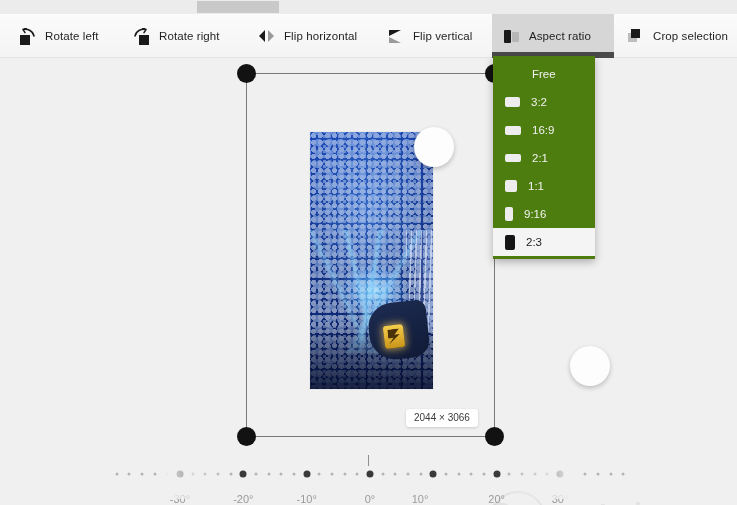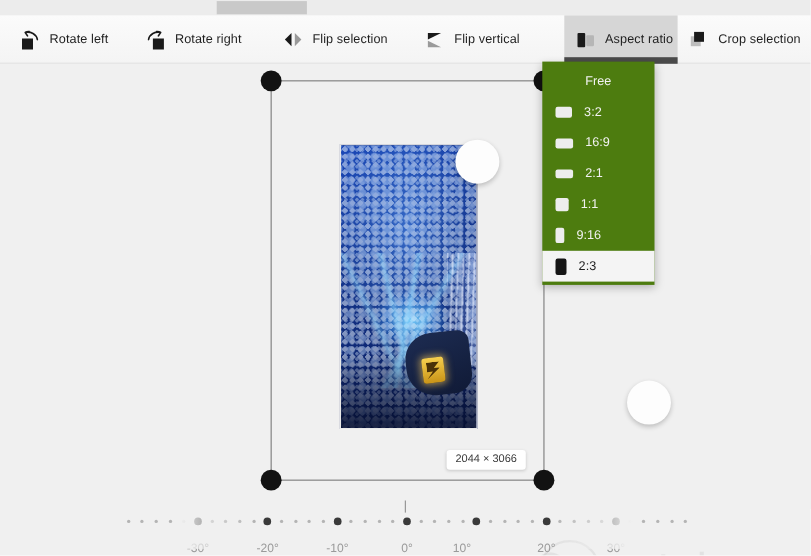--- a/index.html
+++ b/index.html
@@ -302,32 +302,32 @@
           </svg>
       </span>
       <span class="lbl">Rotate left</span>
     </div>
 
     <div class="tbtn" style="left:247px">
       <span class="ico ico-fh">
         <span class="t1"></span>
           <span class="t2"></span>
       </span>
-      <span class="lbl">Flip selection</span>
+      <span class="lbl">Flip horizontal</span>
     </div>
 
     <div class="tbtn" style="left:376px">
       <span class="ico ico-fv">
         <span class="t1"></span>
           <span class="t2"></span>
       </span>
       <span class="lbl">Flip vertical</span>
     </div>
 
-    <div class="tbtn active" style="left:513px;width:103px">
+    <div class="tbtn active" style="left:492px;width:122px">
       <span class="ico ico-ar">
         <span class="b1"></span>
           <span class="b2"></span>
       </span>
       <span class="lbl">Aspect ratio</span>
     </div>
 
     <div class="tbtn" style="left:616px">
       <span class="ico ico-cs">
         <span class="c2"></span>

